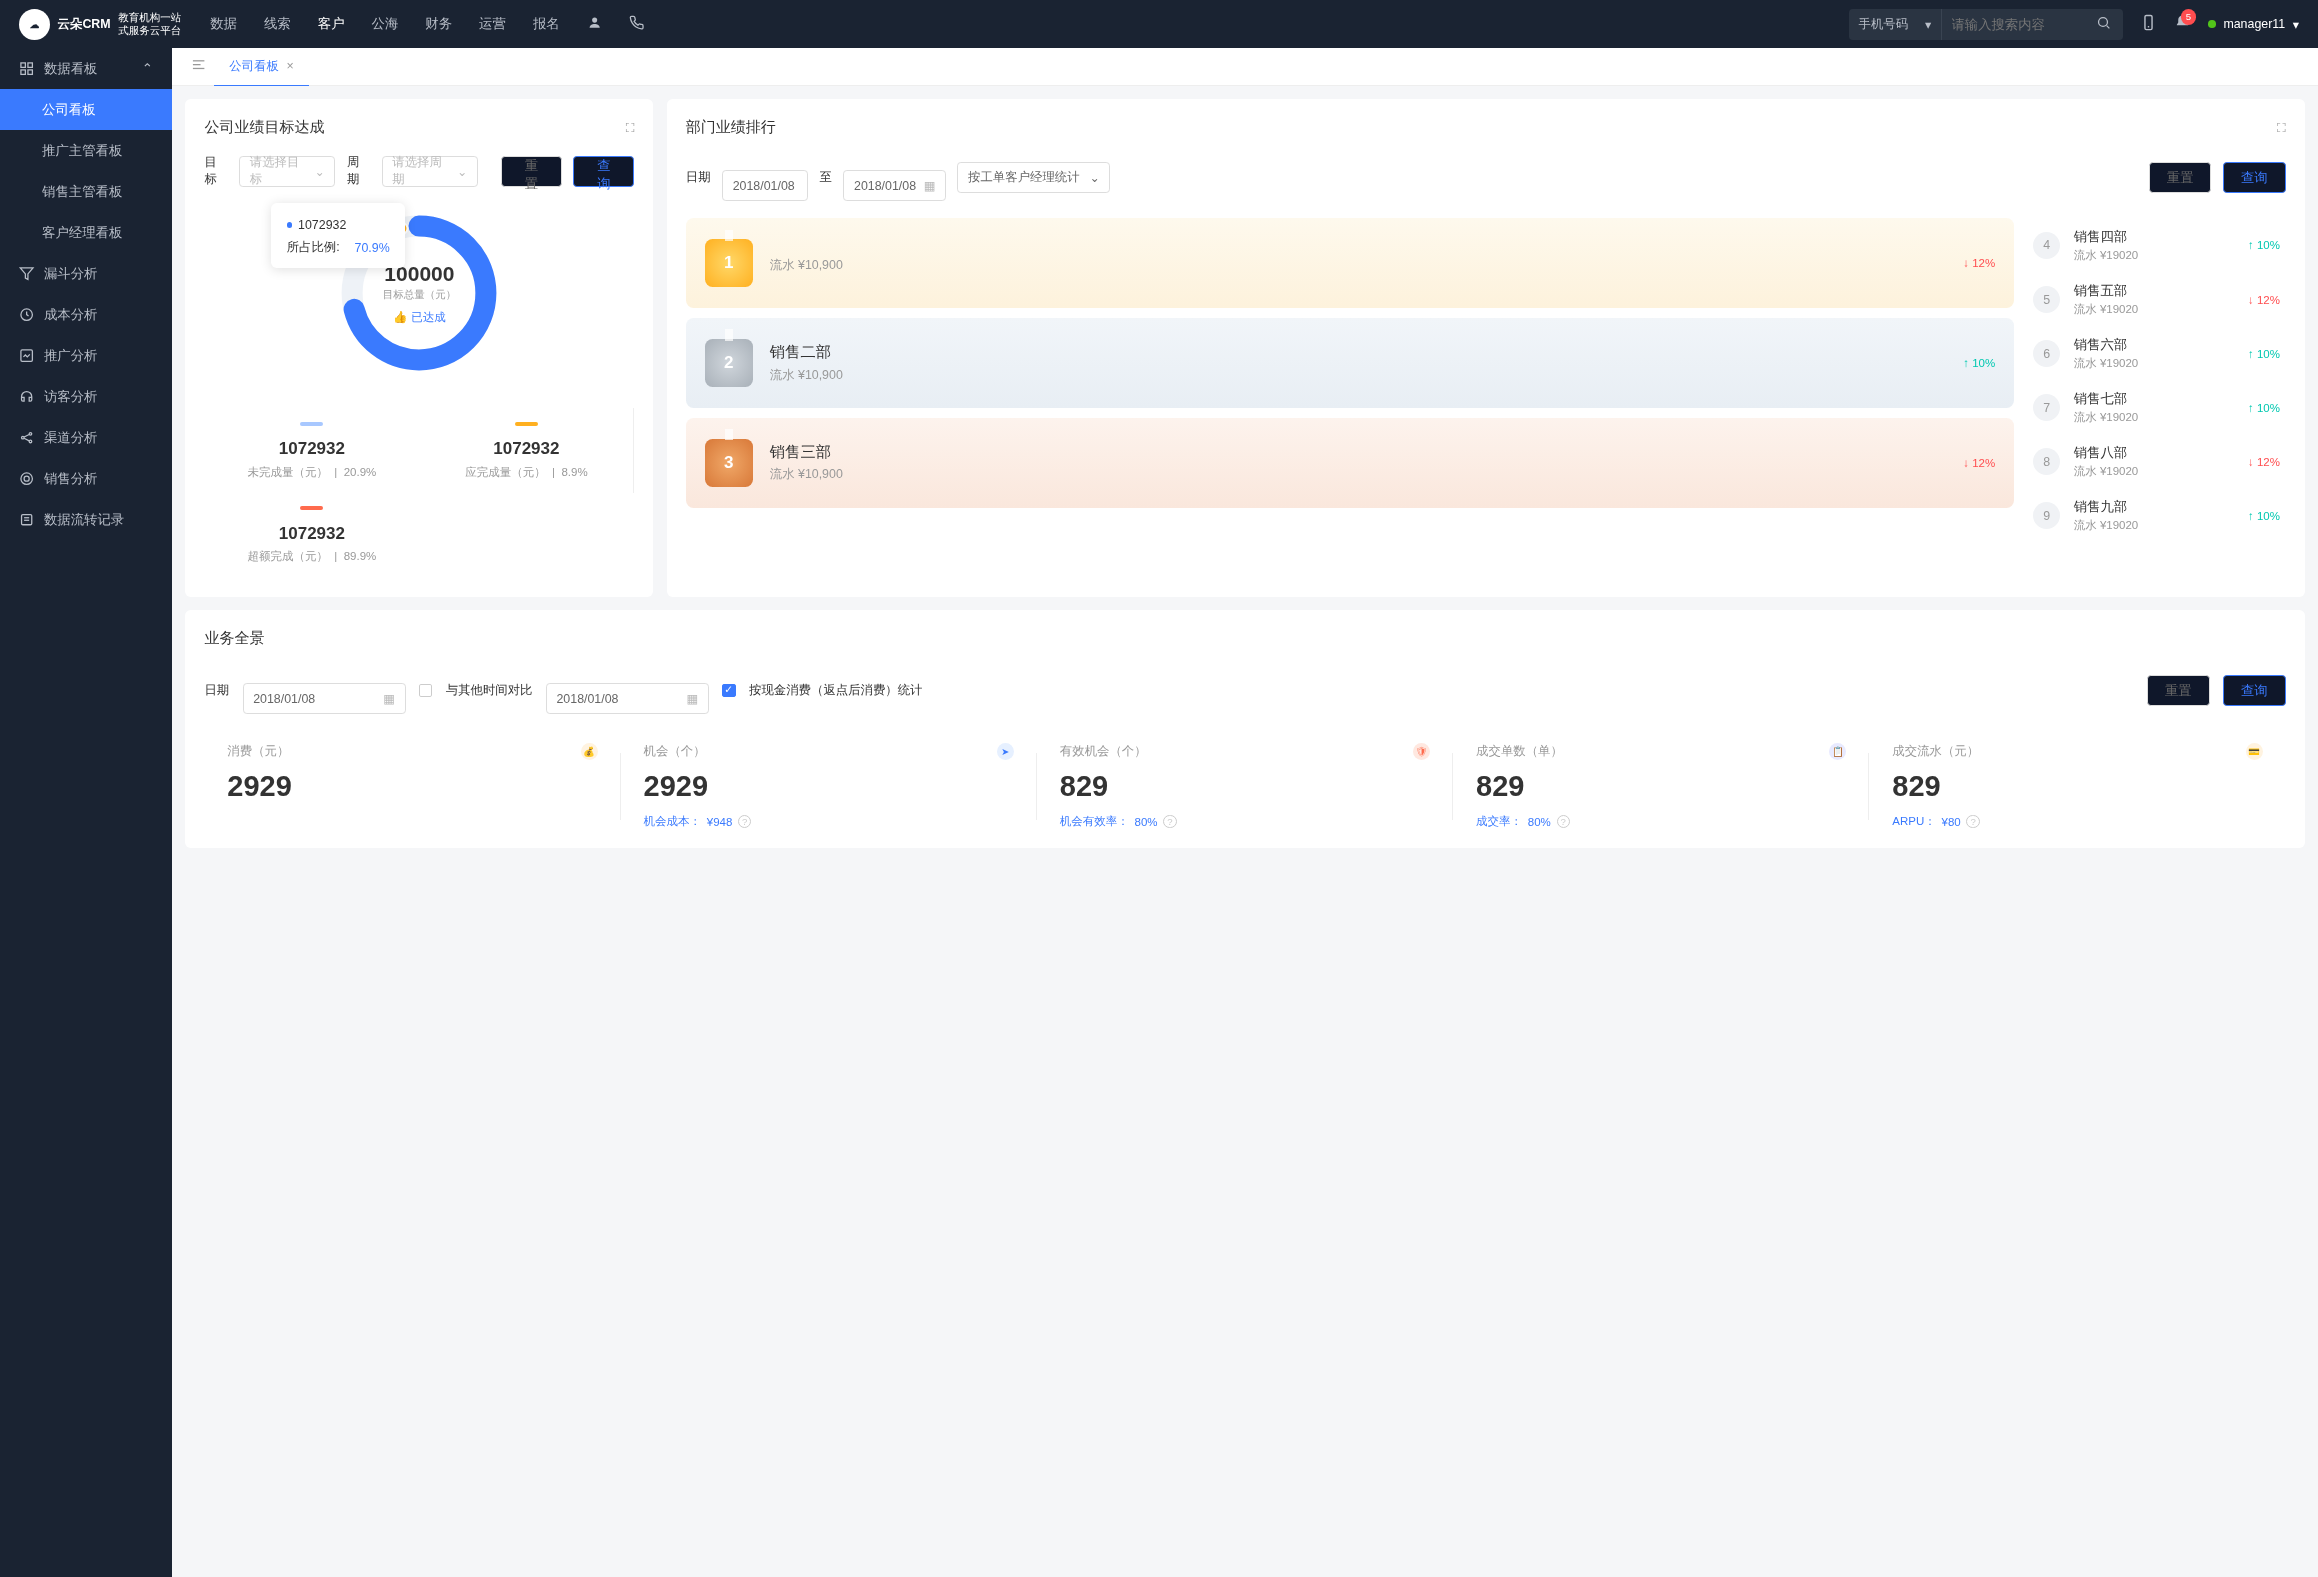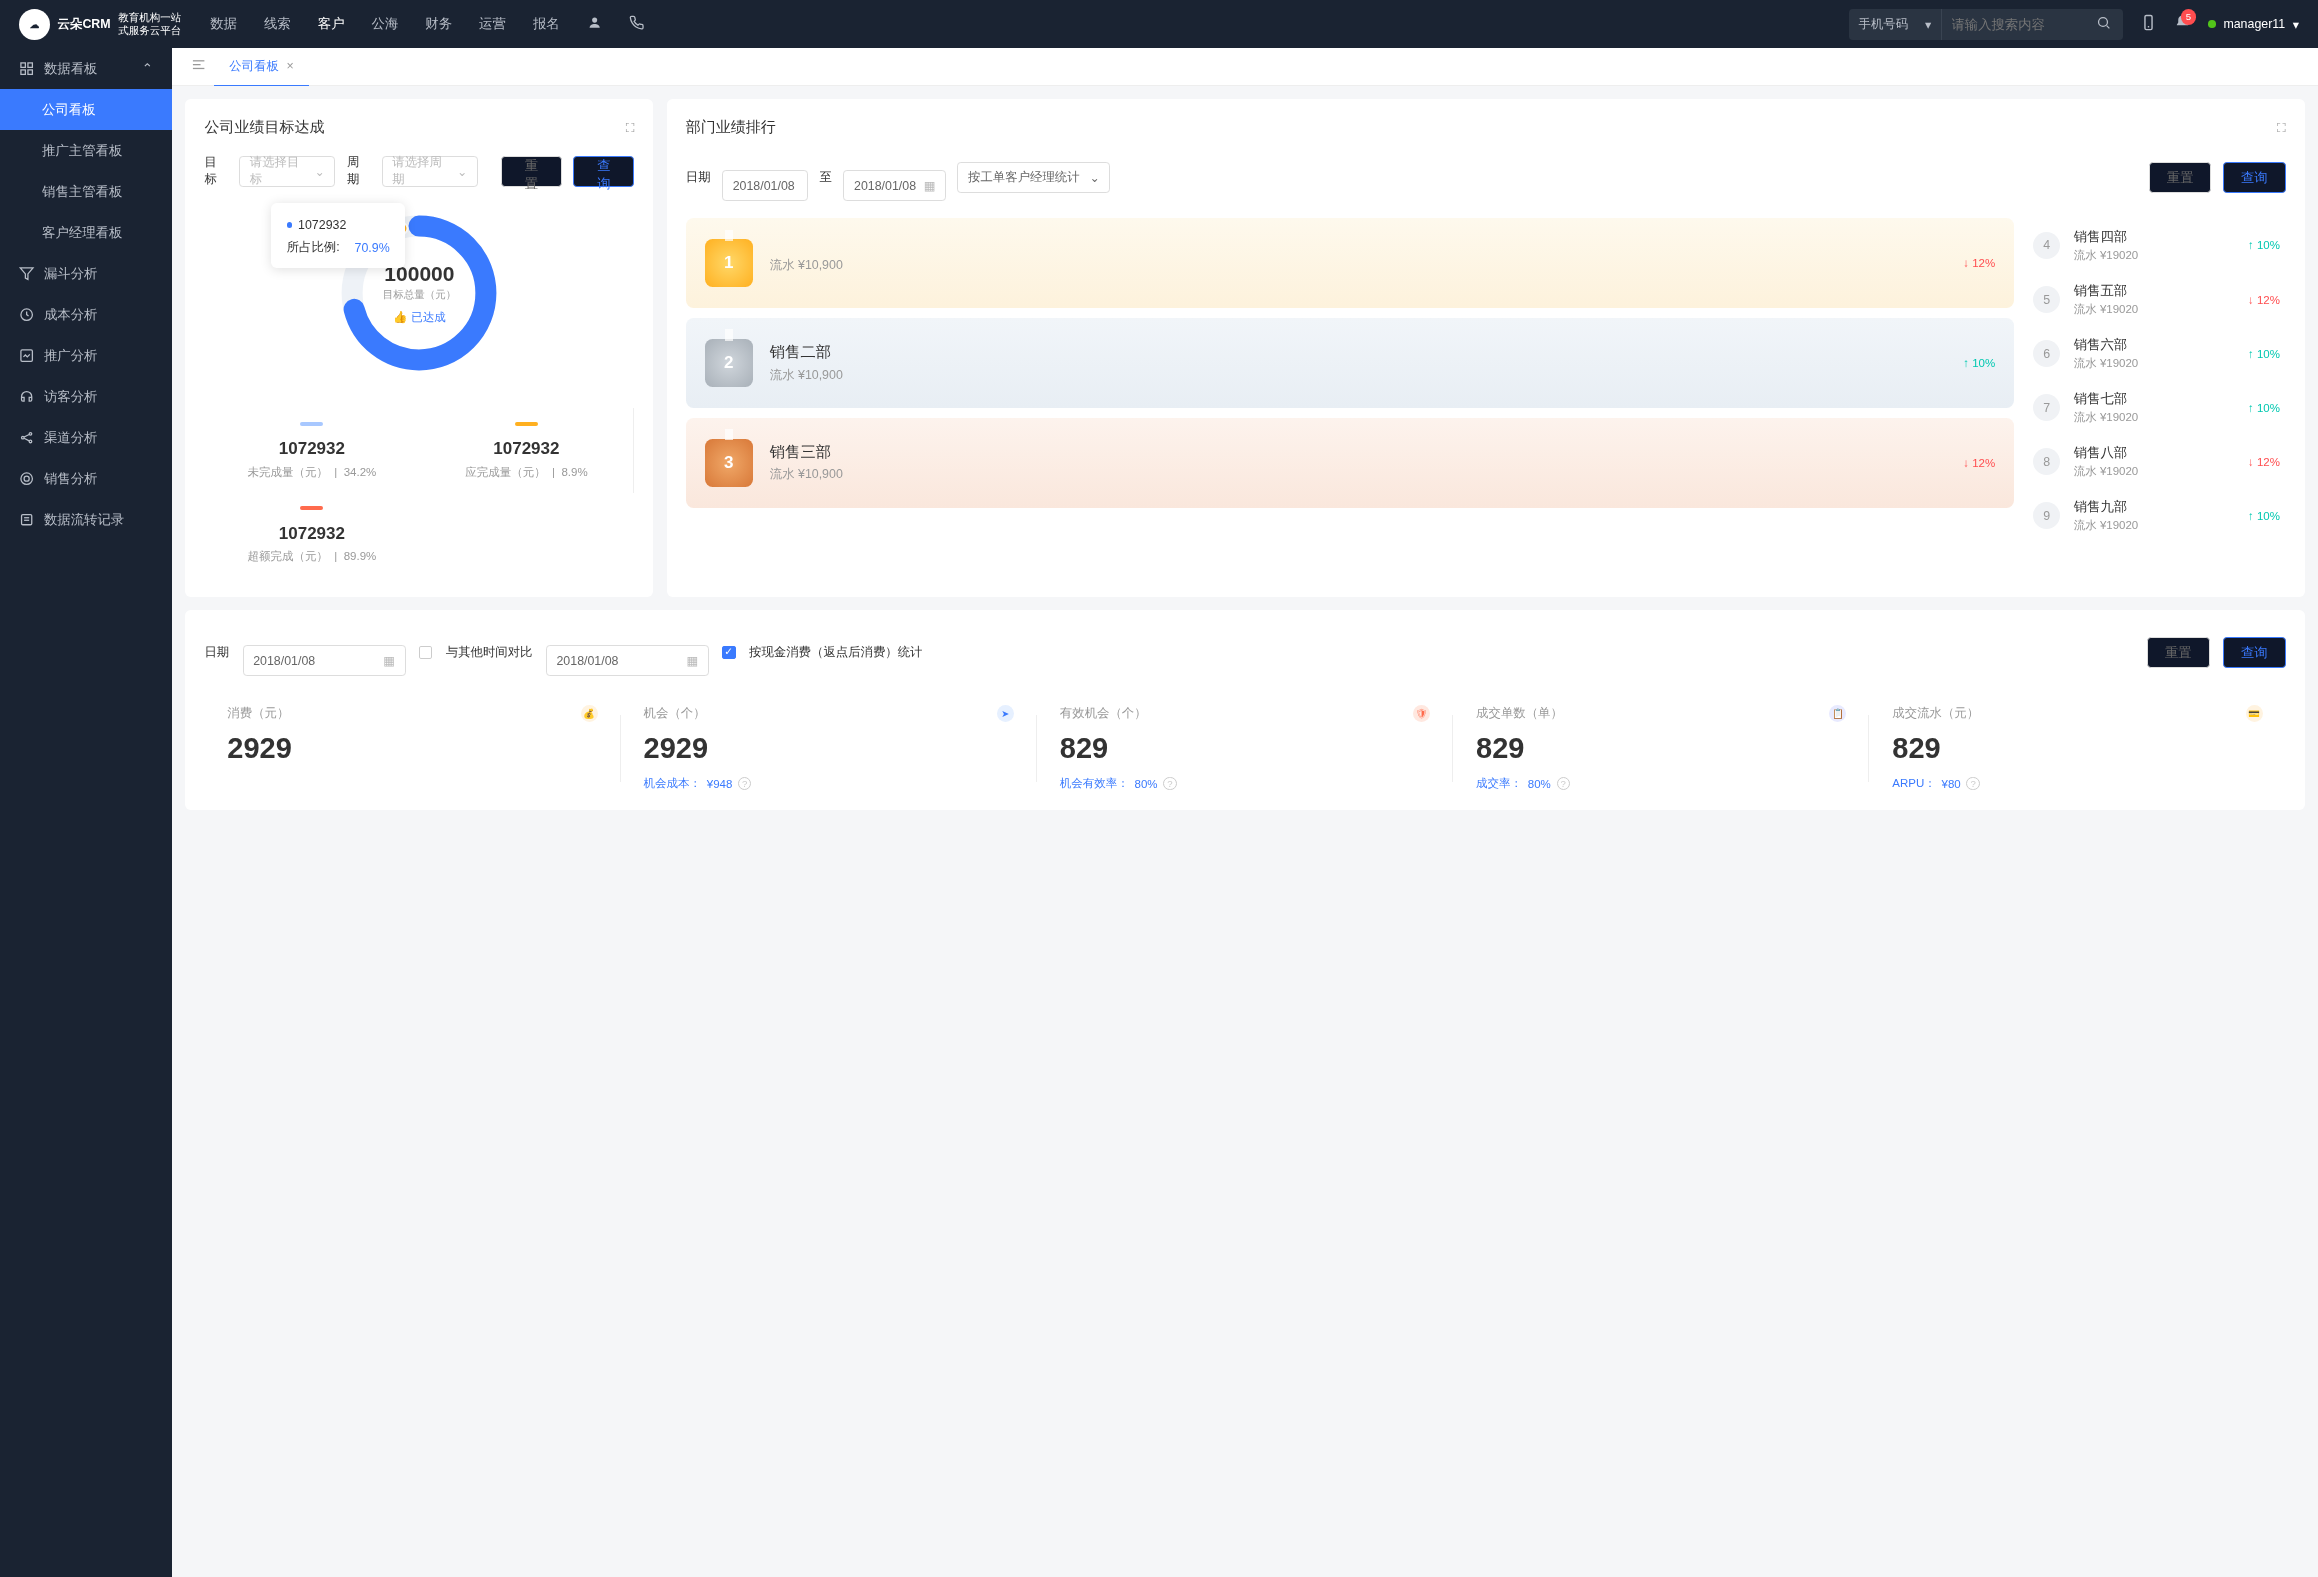--- a/index.html
+++ b/index.html
@@ -301,21 +301,21 @@
                   <span>👍</span>
                   <span>已达成</span>
                 </div>
               </div>
             </div>
 
             <div class="stats-grid">
               <div class="stat">
                 <div class="stat-bar" style="background:#a8c8ff;"></div>
                 <div class="stat-val">1072932</div>
-                <div class="stat-lbl"><span>未完成量（元）</span> &nbsp;|&nbsp; <span>34.2%</span></div>
+                <div class="stat-lbl"><span>未完成量（元）</span> &nbsp;|&nbsp; <span>20.9%</span></div>
               </div>
               <div class="stat stat-divider">
                 <div class="stat-bar" style="background:#ffb020;"></div>
                 <div class="stat-val">1072932</div>
                 <div class="stat-lbl"><span>应完成量（元）</span> &nbsp;|&nbsp; <span>8.9%</span></div>
               </div>
               <div class="stat">
                 <div class="stat-bar" style="background:#ff6b4d;"></div>
                 <div class="stat-val">1072932</div>
                 <div class="stat-lbl"><span>超额完成（元）</span> &nbsp;|&nbsp; <span>89.9%</span></div>
@@ -422,20 +422,21 @@
       <div class="rank-row-sub">流水 ¥19020</div>
     </div>
     <div class="rank-pct up">↑ 10%</div>
   </div>
               </div>
           </div>
         </div>
       </div>
 
       <div class="panel">
+        <div class="panel-title" style="margin-bottom:19px;">业务全景</div>
         <div class="overview-filters">
           <span class="filter-label">日期</span>
           <div class="date-input" style="min-width:163px;justify-content:space-between;">
             <span>2018/01/08</span>
             <span style="color:#bbb;">▦</span>
           </div>
           <span class="checkbox"></span>
           <span class="filter-label">与其他时间对比</span>
           <div class="date-input" style="min-width:163px;justify-content:space-between;">
             <span>2018/01/08</span>

